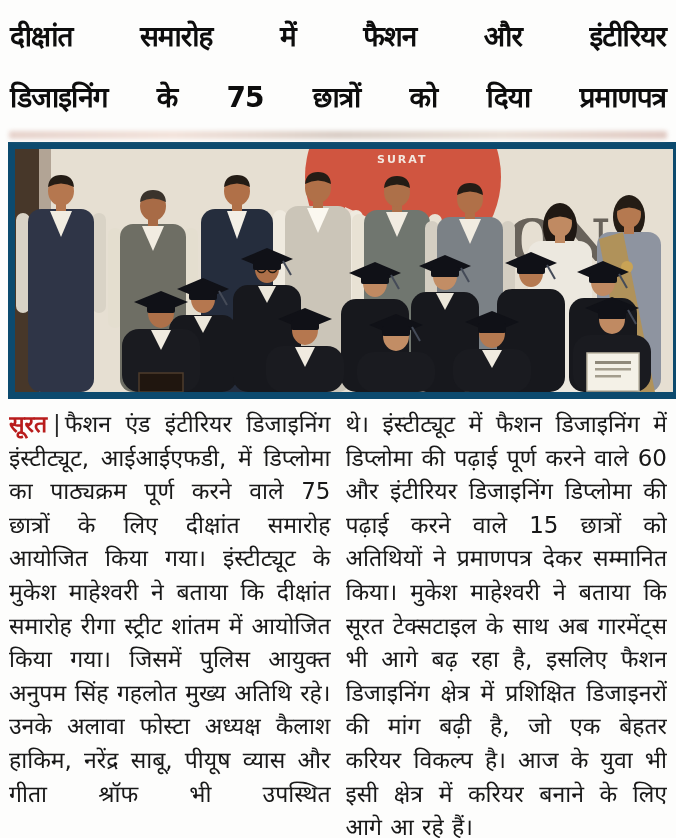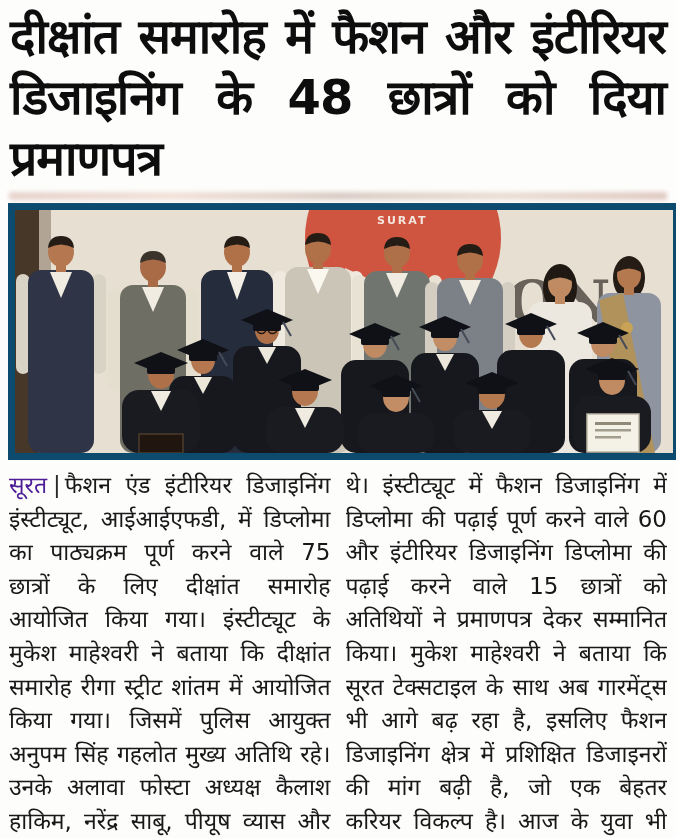--- a/index.html
+++ b/index.html
@@ -4,51 +4,51 @@
 <style>
   html,body{margin:0;padding:0;background:#ffffff;}
   .page{
     position:relative;width:676px;height:838px;overflow:hidden;
     background:#fdfdfc;font-family:"DejaVu Sans",sans-serif;
   }
   
   .headline{margin:6px 10px 0 10px;padding:0;}
   .hl-line{
     display:block;width:656px;
-    font-size:48px;font-weight:700;color:#0d0d0d;line-height:61px;
+    font-size:28px;font-weight:700;color:#0d0d0d;line-height:61px;
     letter-spacing:-1px;
     text-align:justify;text-align-last:justify;-moz-text-align-last:justify;
     white-space:normal;
   }
   
   .strip{height:8px;margin:3px 9px;border-radius:2px;filter:blur(2px);}
   .strip-top{background:linear-gradient(90deg,#e6d2cb,#f2e2da,#d9cdc5,#eadfd6,#e0c9c2);}
   
   .photo{margin:0 8px;padding:0;width:658px;height:243px;border:7px solid #0c4a6e;background:#ebe5d8;}
   .photo svg{display:block;width:658px;height:243px;}
   
   .columns{display:flex;gap:15px;padding:9px 9px 0 9px;}
   .col{
     flex:1;margin:0;height:436px;overflow:hidden;
     font-size:23px;line-height:33.6px;font-weight:500;color:#181818;
     text-align:justify;text-align-last:justify;-moz-text-align-last:justify;
     word-spacing:1px;
   }
   .col-right{text-align-last:left;-moz-text-align-last:left;}
-  .dateline{font-weight:400;color:#4c1d95;}
+  .dateline{font-weight:700;color:#b91c1c;}
   .sep{font-weight:400;color:#2a2a2a;padding:0 4px 0 6px;}
 </style>
 </head>
 <body>
 
 <div class="page">
 
   <h1 class="headline">
     <span class="hl-line">दीक्षांत समारोह में फैशन और इंटीरियर</span>
-    <span class="hl-line">डिजाइनिंग के 48 छात्रों को दिया प्रमाणपत्र</span>
+    <span class="hl-line">डिजाइनिंग के 75 छात्रों को दिया प्रमाणपत्र</span>
   </h1>
 
   <div class="strip strip-top"></div>
 
   <figure class="photo">
     <svg viewBox="0 0 658 243" preserveAspectRatio="none">
 
       <rect x="0" y="0" width="658" height="243" fill="#ebe5d8"></rect>
       <rect x="0" y="0" width="658" height="243" fill="#d8d0bf" opacity="0.25"></rect>
 

